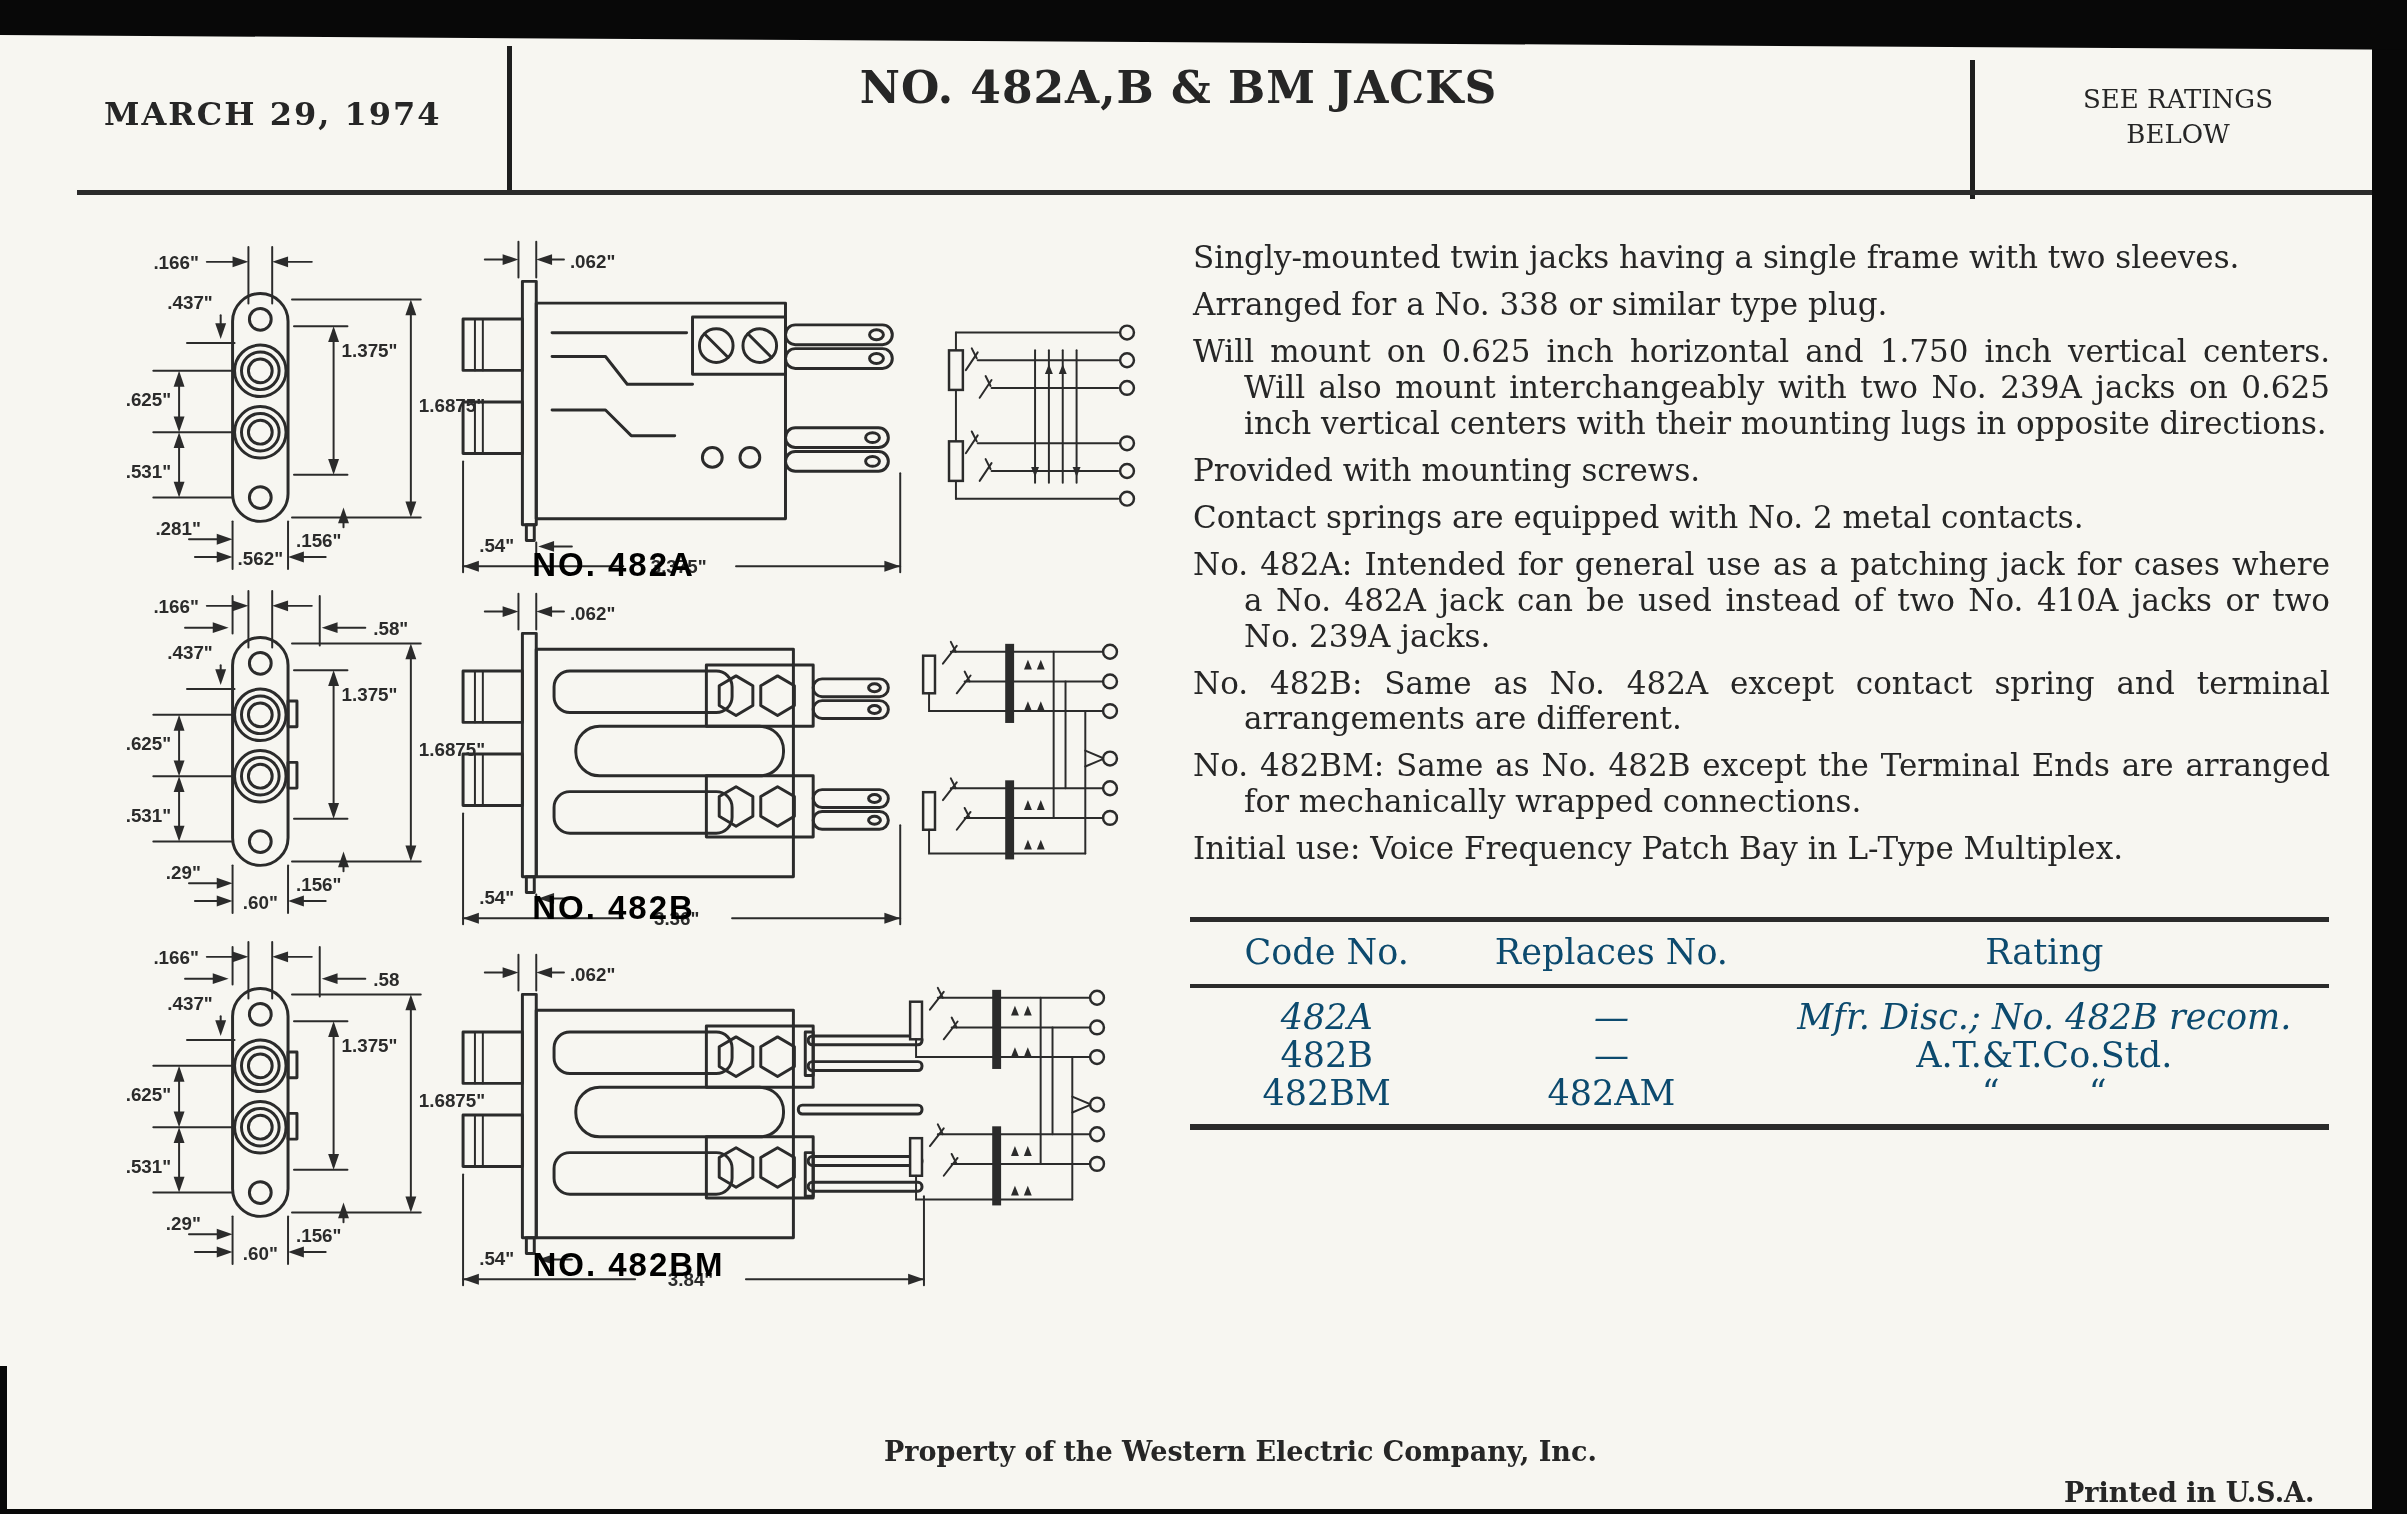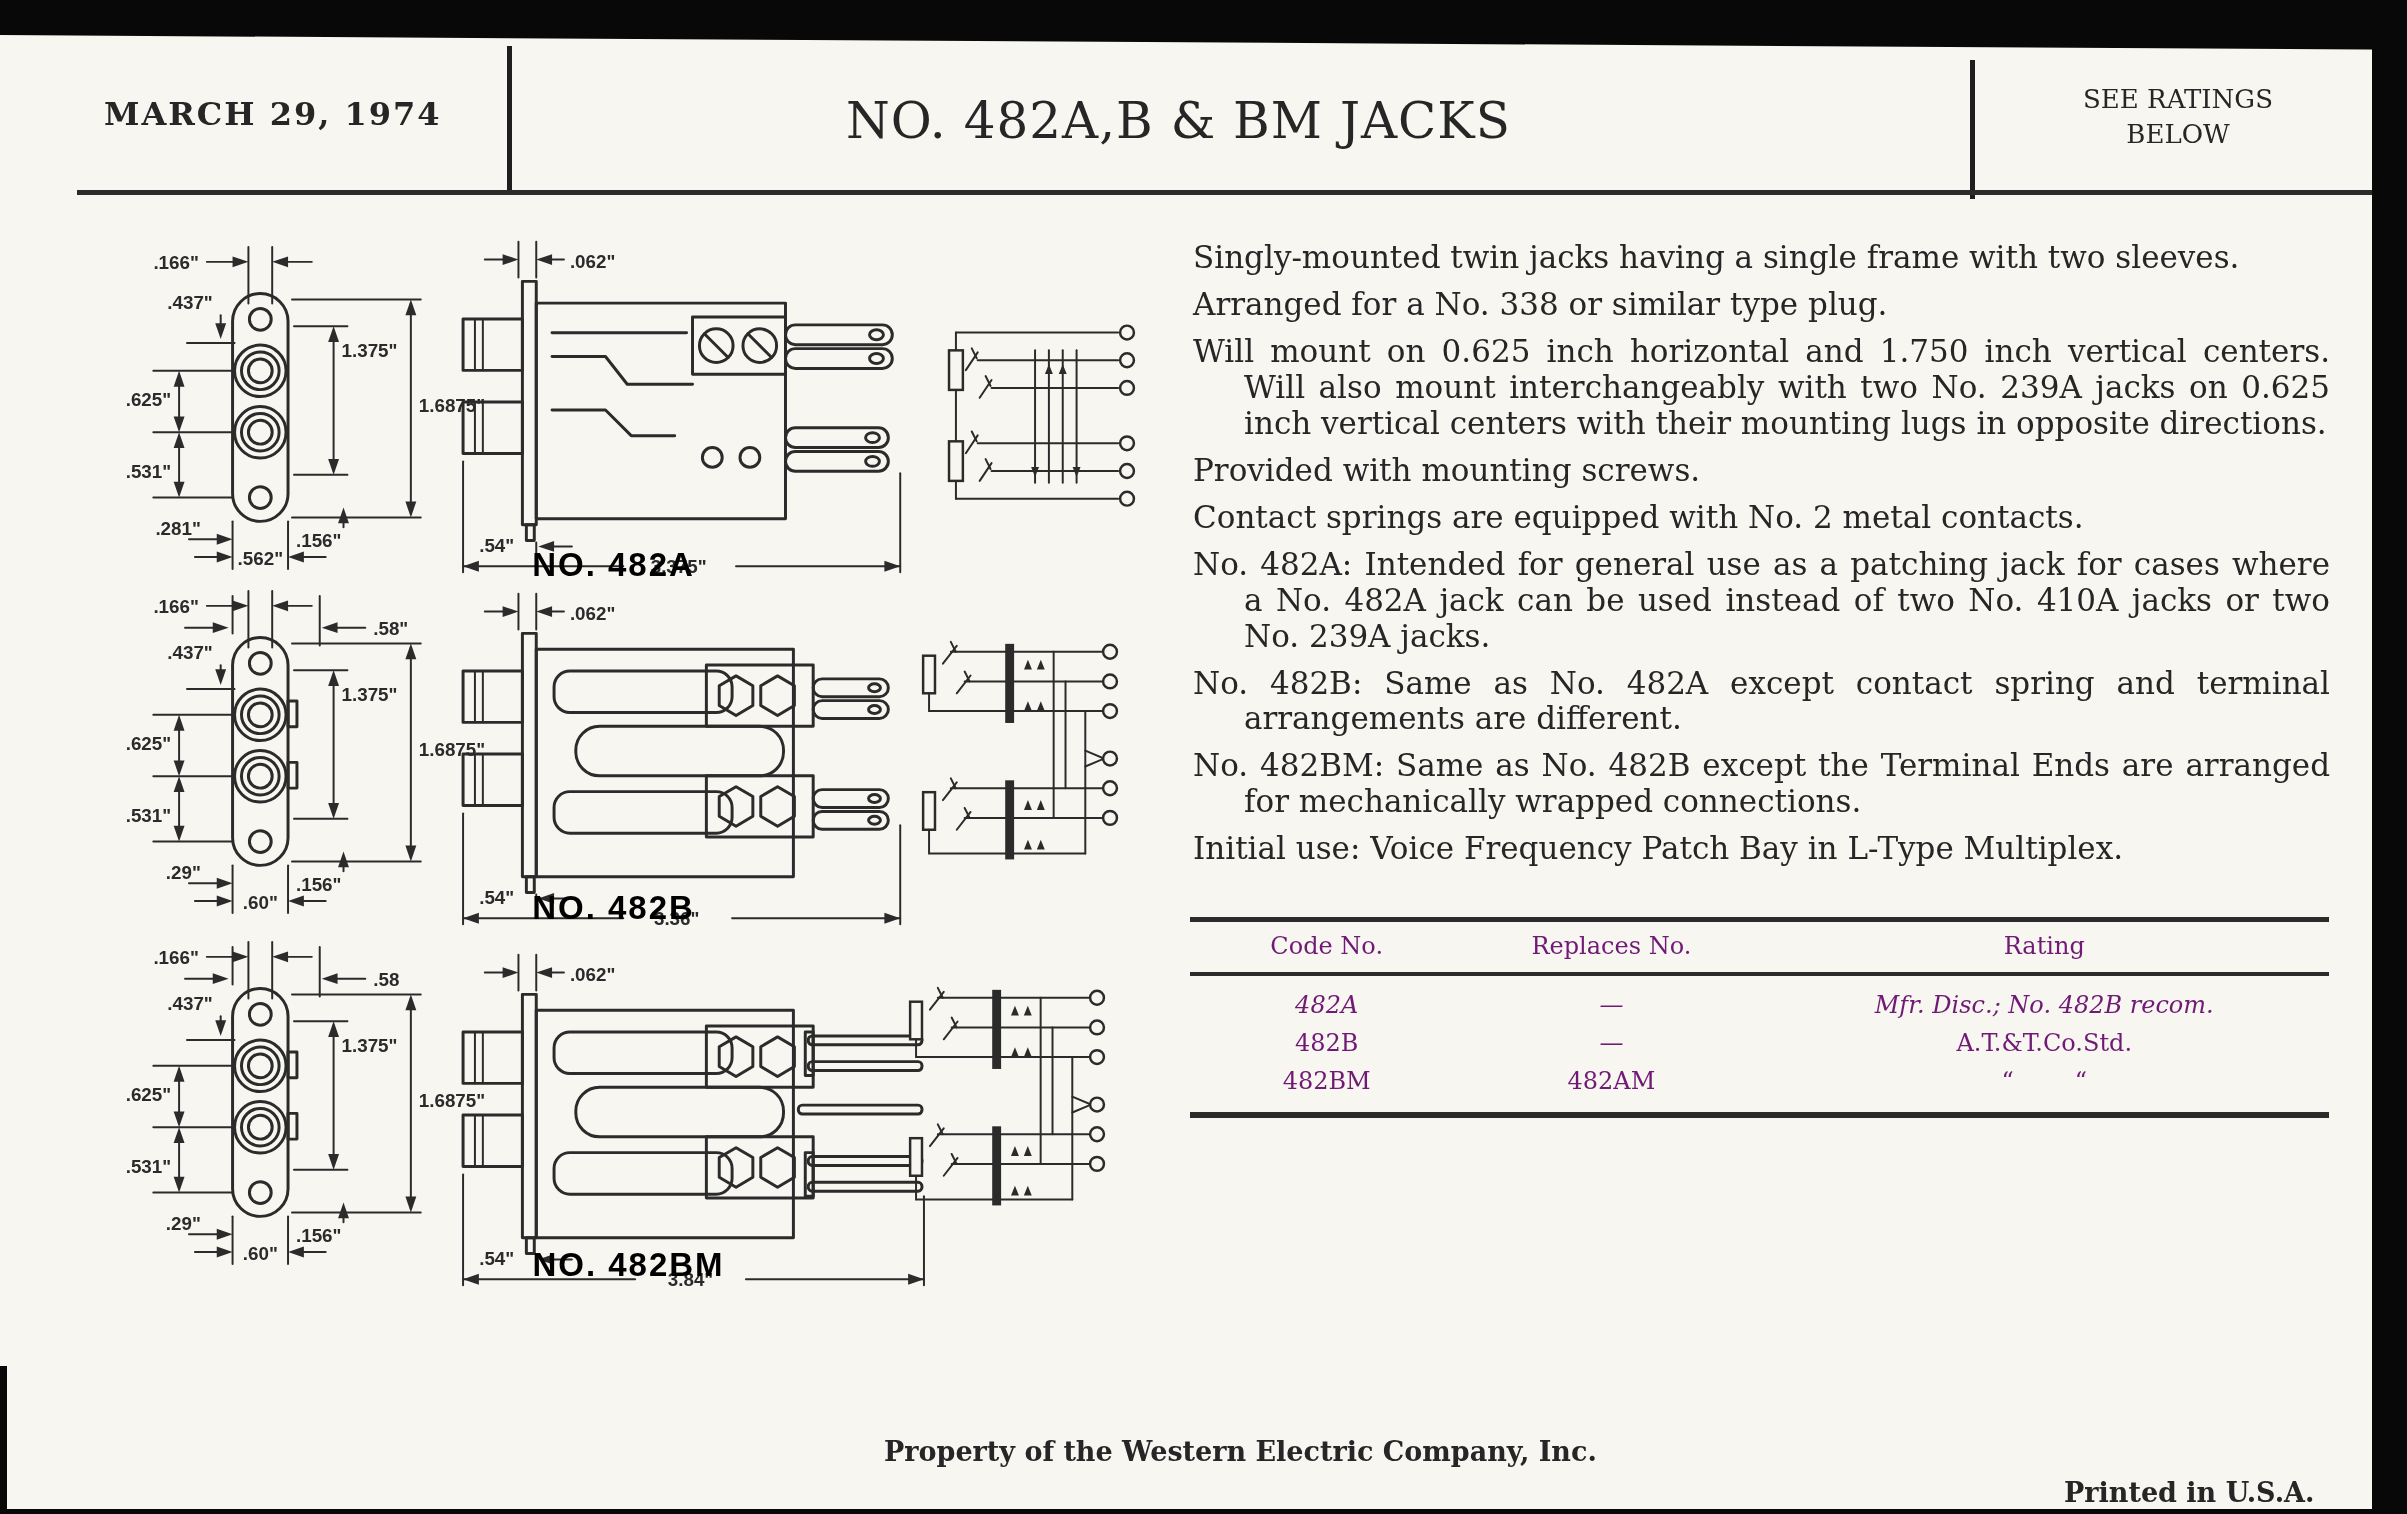--- a/index.html
+++ b/index.html
@@ -7,31 +7,31 @@
         font-family:"DejaVu Serif",serif;color:#262626;}
   .card{position:absolute;left:0;top:30px;width:2372px;height:1479px;background:#f7f6f1;}
   .scan-top{position:absolute;left:-10px;top:-26px;width:2435px;height:61px;background:#080808;
             transform:rotate(0.35deg);transform-origin:top left;}
   .scan-left{position:absolute;left:0;bottom:0;width:7px;height:149px;background:#080808;}
   
   .hdr-date{position:absolute;left:104px;top:65px;width:396px;text-align:left;
             font-weight:bold;font-size:32px;letter-spacing:2px;}
   .vdiv1{position:absolute;left:507px;top:16px;width:5px;height:149px;background:#1e1e1e;}
   .vdiv2{position:absolute;left:1970px;top:30px;width:5px;height:139px;background:#1e1e1e;}
-  .hdr-title{position:absolute;left:426px;top:62px;width:1505px;text-align:center;
-             font-weight:normal;font-size:50px;letter-spacing:1px;}
+  .hdr-title{position:absolute;left:426px;top:32px;width:1505px;text-align:center;
+             font-weight:bold;font-size:44px;letter-spacing:1px;}
   .hdr-ratings{position:absolute;left:1990px;top:52px;width:376px;text-align:center;
                font-weight:normal;font-size:26px;line-height:1.35;}
   .hrule{position:absolute;left:77px;top:160px;width:2295px;height:5px;background:#2b2b2b;}
   
   .specs{position:absolute;left:1193px;top:210px;width:1137px;font-size:31px;line-height:1.16;}
   .specs p{margin:0 0 11px 0;padding-left:51px;text-indent:-51px;text-align:justify;}
   
   .ratings{position:absolute;left:1190px;top:887px;width:1139px;border-collapse:collapse;
-           font-size:24px;color:#701a75;border-top:5px solid #2b2b2b;border-bottom:6px solid #2b2b2b;}
+           font-size:35px;color:#0c4a6e;border-top:5px solid #2b2b2b;border-bottom:6px solid #2b2b2b;}
   .ratings th{font-weight:normal;padding:10px 0 12px 0;border-bottom:4px solid #2b2b2b;text-align:center;}
   .ratings td{text-align:center;line-height:38px;padding:0;}
   .ratings .col1{width:24%;}.ratings .col2{width:26%;}.ratings .col3{width:50%;}
   .ratings tr.it td{font-style:italic;}
   .ratings td.rating{white-space:pre;}
   .ratings tbody tr:first-child td{padding-top:10px;}
   .ratings tbody tr:last-child td{padding-bottom:12px;}
   
   .fig{position:absolute;}
   .figcap{position:absolute;font-family:"Liberation Sans",sans-serif;font-weight:bold;

